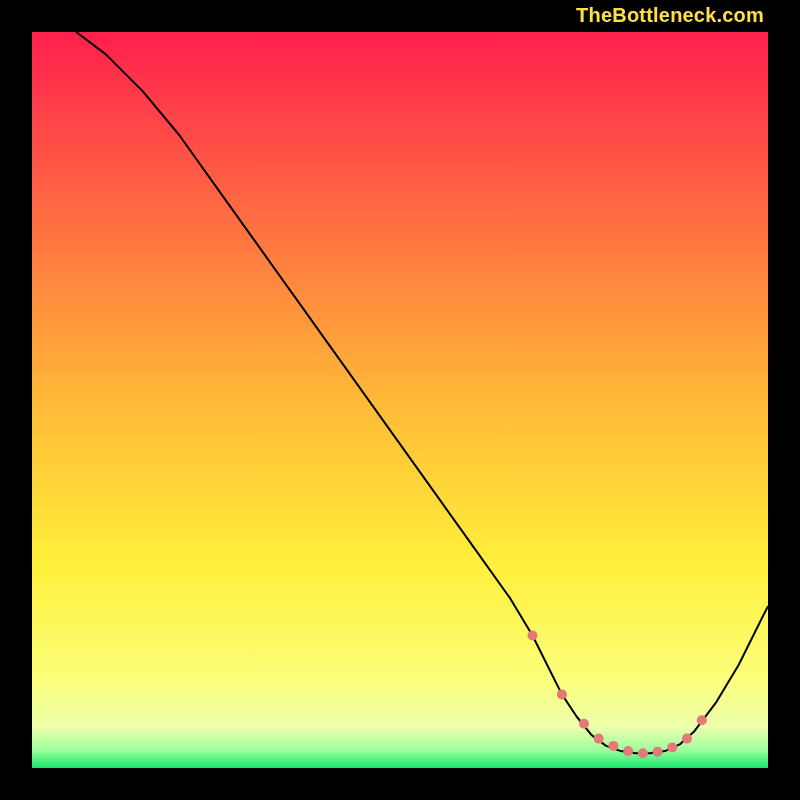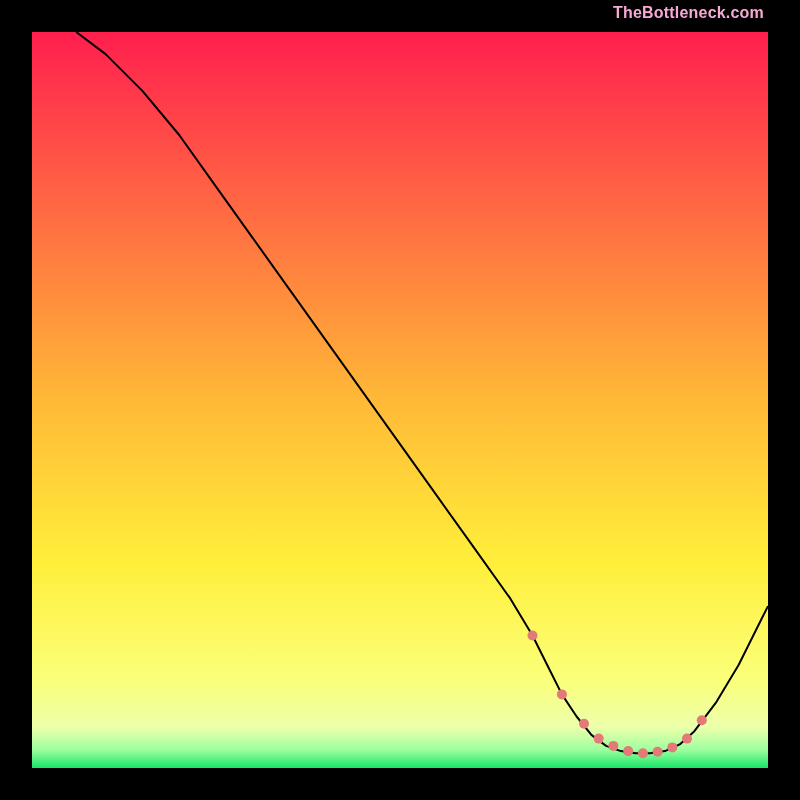--- a/index.html
+++ b/index.html
@@ -23,23 +23,23 @@
     left: 0;
     top: 0;
     width: 736px;
     height: 736px;
   }
   .watermark {
     position: absolute;
     top: 4px;
     right: 36px;
     font-family: Arial, Helvetica, sans-serif;
-    font-size: 16px;
+    font-size: 20px;
     font-weight: 600;
-    color: #f9a8d4;
+    color: #fde047;
     letter-spacing: 0.2px;
   }
 </style>
 </head>
 <body>
 
 <div class="watermark">TheBottleneck.com</div>
 
 <div class="frame">
   <svg class="plot" viewBox="0 0 736 736" preserveAspectRatio="none">

